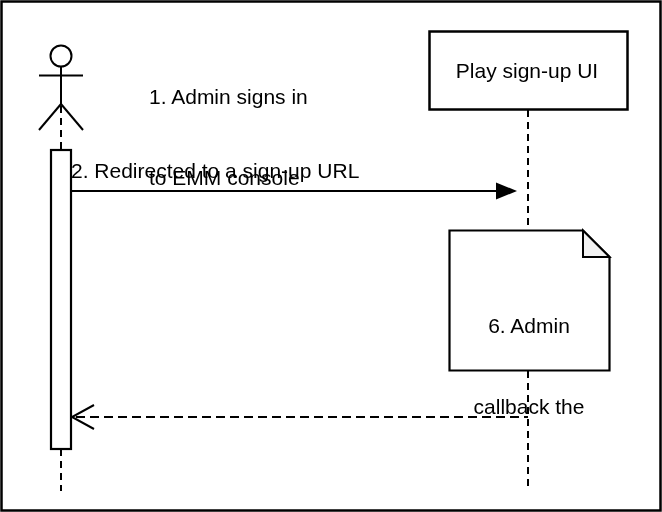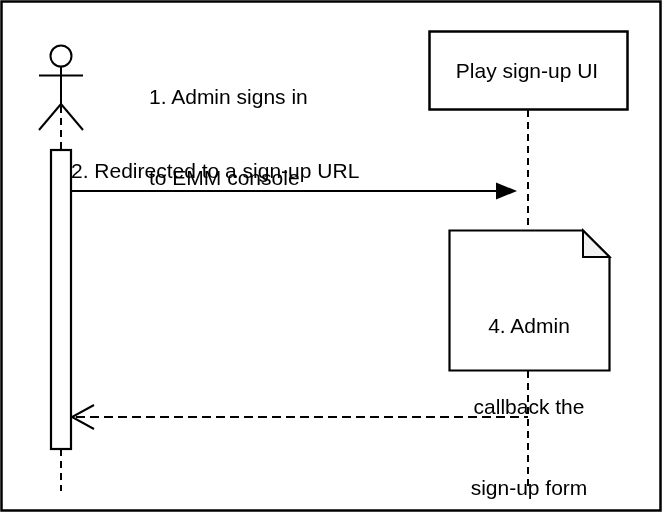--- a/index.html
+++ b/index.html
@@ -84,18 +84,17 @@
   <div class="label actor-label">
     <div>1. Admin signs in</div>
     <div>to EMM console</div>
   </div>
 
   <div class="label play-label">Play sign-up UI</div>
 
   <div class="label msg2-label">2. Redirected to a sign-up URL</div>
 
   <div class="label note-label">
-    <div>4. Admin</div>
+    <div>6. Admin</div>
     <div>callback the</div>
-    <div>sign-up form</div>
   </div>
 
 </div>
 
 </body></html>

